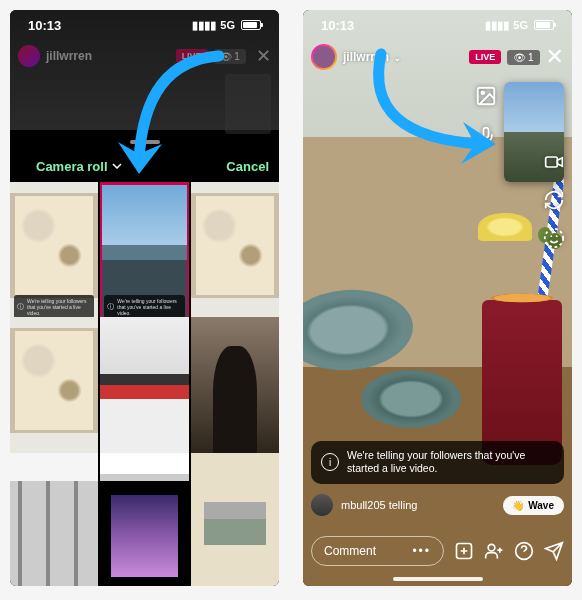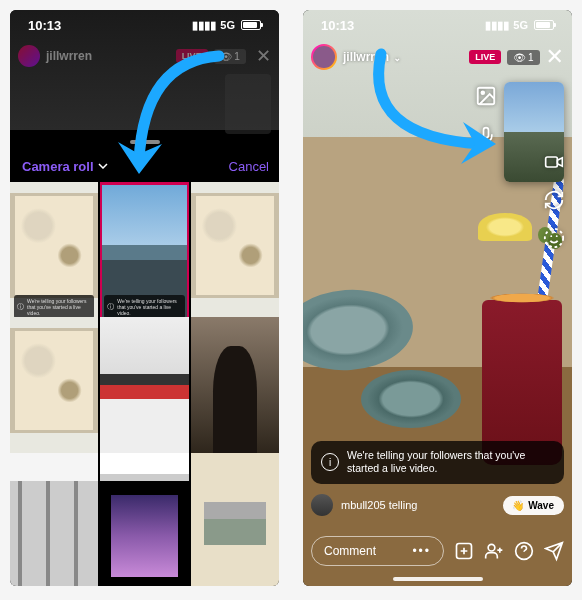--- a/index.html
+++ b/index.html
@@ -15,23 +15,23 @@
   
   .dim-layer { position: absolute; top: 0; left: 0; right: 0; height: 120px; background: linear-gradient(#1a1a1a, #2a2a2a); opacity: 1; }
   .live-header-dim { position: absolute; top: 32px; left: 0; right: 0; height: 28px; display: flex; align-items: center; padding: 0 8px; gap: 6px; opacity: 0.5; }
   .avatar-sm { width: 22px; height: 22px; border-radius: 50%; background: linear-gradient(135deg, #e04, #90f); }
   .uname { color: #ddd; font-size: 12px; font-weight: 600; flex: 1; }
   .live-badge { background: #d00050; color: #fff; font-size: 9px; font-weight: 700; padding: 2px 6px; border-radius: 3px; }
   .viewers { background: rgba(80,80,80,0.8); color: #fff; font-size: 10px; padding: 2px 6px; border-radius: 3px; display: flex; align-items: center; gap: 2px; }
   .close-x { color: #ccc; font-size: 18px; margin-left: 4px; cursor: pointer; }
   .pip-dim { position: absolute; top: 64px; right: 8px; width: 46px; height: 60px; background: #333; border-radius: 4px; opacity: 0.5; }
   .handle { position: absolute; top: 130px; left: 50%; transform: translateX(-50%); width: 30px; height: 4px; background: #888; border-radius: 2px; }
-  .sheet-header { position: absolute; top: 140px; left: 2px; right: 0; height: 32px; display: flex; justify-content: space-between; align-items: center; padding: 0 10px; color: #8b5cf6; font-size: 13px; }
+  .sheet-header { position: absolute; top: 140px; left: 16px; right: 0; height: 32px; display: flex; justify-content: space-between; align-items: center; padding: 0 10px; color: #86efac; font-size: 13px; }
   .sheet-title { font-weight: 700; display: flex; align-items: center; gap: 4px; }
-  .sheet-cancel { font-weight: 400; cursor: pointer; }
+  .sheet-cancel { font-weight: 700; cursor: pointer; }
   .grid { position: absolute; top: 172px; left: 0; right: 0; bottom: 0; display: grid; grid-template-columns: repeat(3, 1fr); gap: 2px; overflow: hidden; }
   .thumb { background: #222; position: relative; aspect-ratio: 1/1.6; overflow: hidden; cursor: pointer; }
   .tlabel { position: absolute; bottom: 4px; left: 4px; right: 4px; background: rgba(0,0,0,0.7); color: #ddd; font-size: 5px; padding: 3px; border-radius: 3px; display: flex; gap: 3px; align-items: center; }
   .tlabel::before { content: 'ⓘ'; font-size: 7px; }
   .sel { outline: 2px solid #d00050; outline-offset: -2px; }
   .sel::before { content: ''; position: absolute; top: 0; left: 0; right: 0; height: 3px; background: #d00050; }
 
   
   .th-abstract { background: linear-gradient(#e8e8e0 8%, #c9bfa8 8% 82%, #e8e8e0 82%); }
   .th-abstract::after { content: ''; position: absolute; inset: 10% 6% 20% 6%; background: radial-gradient(circle at 30% 30%, #cfc7b5 15%, transparent 20%), radial-gradient(circle at 70% 60%, #a89a7a 10%, transparent 15%), #ddd4c0; filter: contrast(1.2); }

